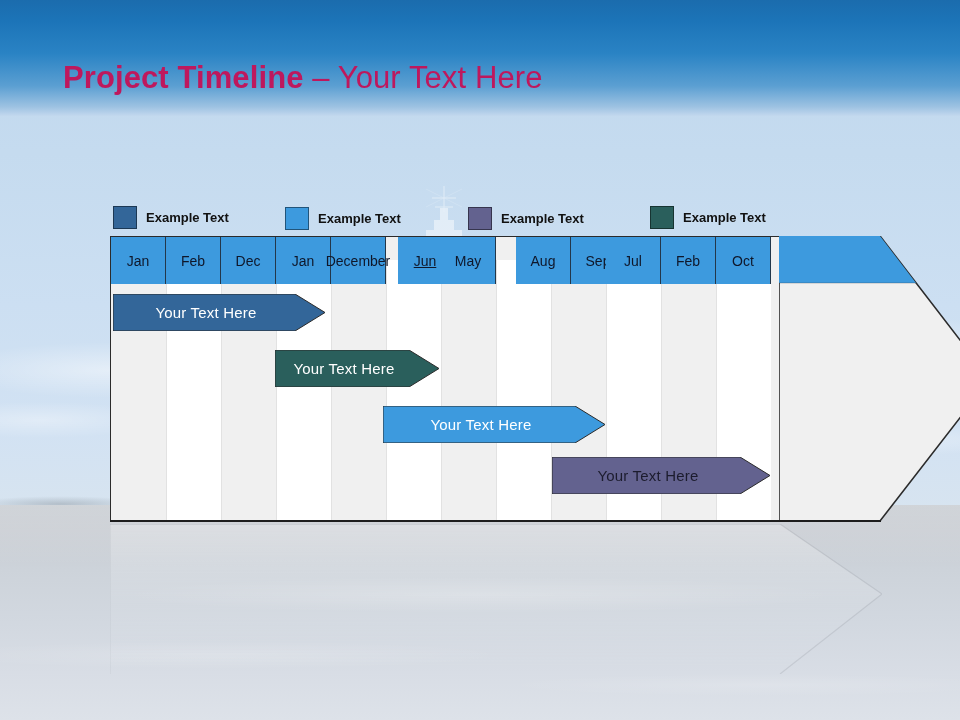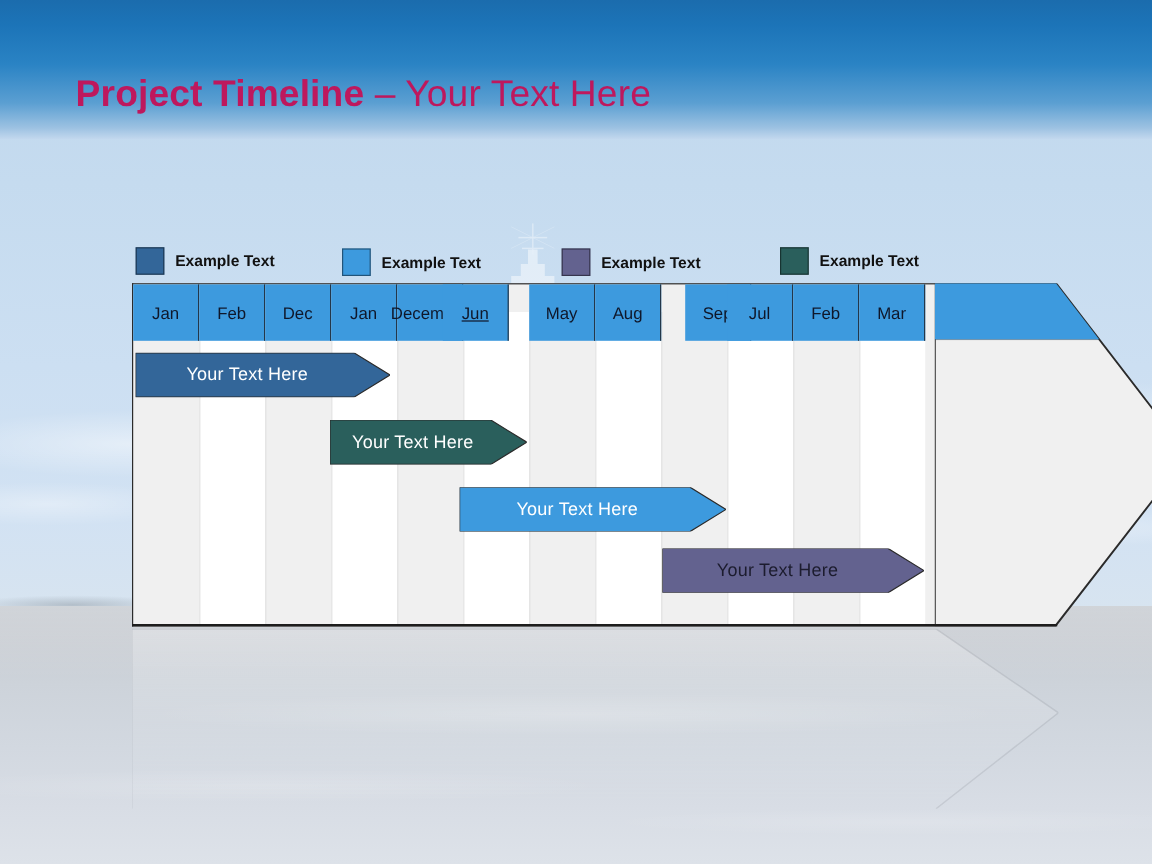--- a/index.html
+++ b/index.html
@@ -285,27 +285,27 @@
         <div class="col-sep" style="left: 551px;"></div>
         <div class="col-stripe" style="left: 606px; width: 55px;"></div>
         <div class="col-sep" style="left: 606px;"></div>
       </div>
     <div id="months-root">
         <div class="month-cell" style="left: 1px; width: 55px;">Jan</div>
         <div class="month-cell" style="left: 56px; width: 55px;">Feb</div>
         <div class="month-cell" style="left: 111px; width: 55px;">Dec</div>
         <div class="month-cell" style="left: 166px; width: 55px;">Jan</div>
         <div class="month-cell" style="left: 221px; width: 55px;">December</div>
-        <div class="month-cell" style="left: 259px; width: 55px; text-decoration: underline;">Jun</div>
+        <div class="month-cell" style="left: 288px; width: 55px; text-decoration: underline;">Jun</div>
         <div class="month-cell" style="left: 331px; width: 55px;">May</div>
-        <div class="month-cell" style="left: 386px; width: 55px;">Aug</div>
+        <div class="month-cell" style="left: 406px; width: 55px;">Aug</div>
         <div class="month-cell" style="left: 461px; width: 55px;">Sep</div>
         <div class="month-cell" style="left: 496px; width: 55px;">Jul</div>
         <div class="month-cell" style="left: 551px; width: 55px;">Feb</div>
-        <div class="month-cell" style="left: 606px; width: 55px;">Mar</div>
+        <div class="month-cell" style="left: 606px; width: 55px;">Oct</div>
       </div>
     <div id="bottom-rule"></div>
   </div>
 
   <div id="bars-root">
       <div class="bar" style="left: 113px; top: 294px; width: 212px;">
         <svg class="bar-shape" viewBox="0 0 212 37" preserveAspectRatio="none">
           <polygon points="0,0 182,0 212,18.5 182,37 0,37" fill="#336699" stroke="#2b2b2b" stroke-width="1"></polygon>
         </svg>
         <div class="bar-label" style="color: rgb(255, 255, 255);">Your  Text Here</div>

